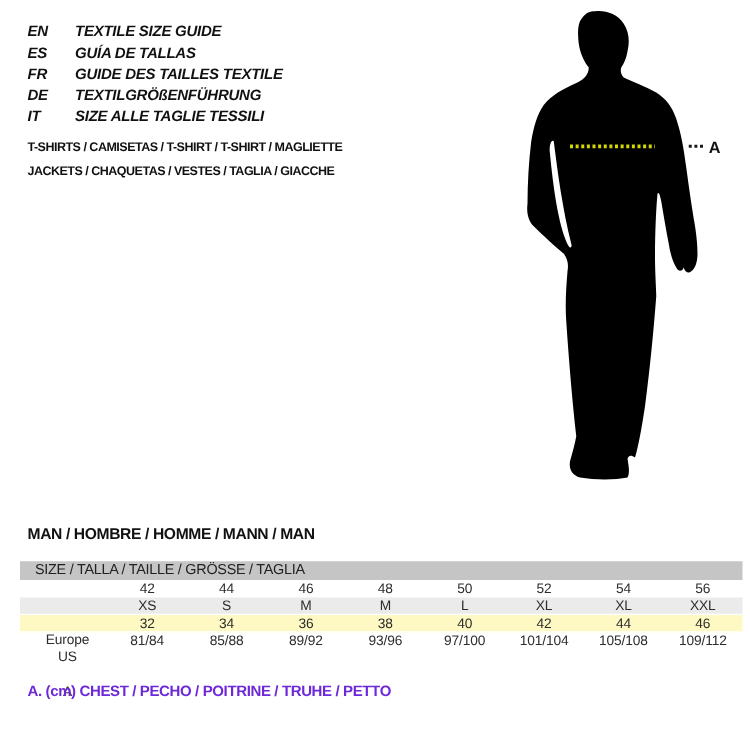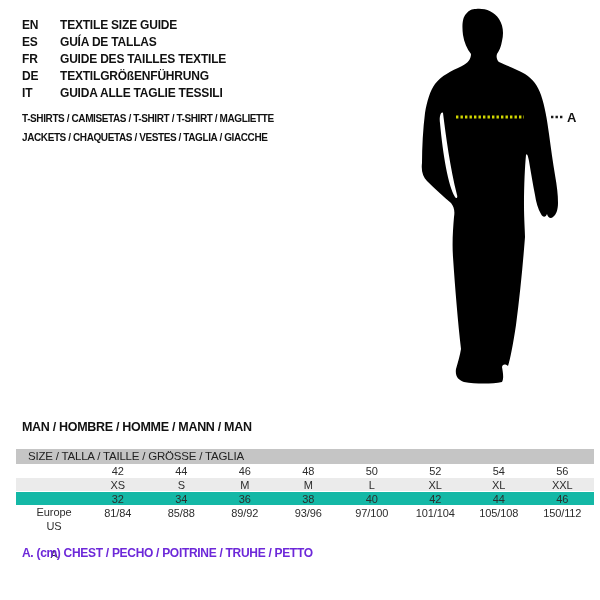--- a/index.html
+++ b/index.html
@@ -1,21 +1,21 @@
 <!DOCTYPE html>
 <html><head>
 <meta charset="utf-8">
 <style>
   html,body{margin:0;padding:0;}
   body{width:600px;height:600px;overflow:hidden;background:#fff;
        font-family:"Liberation Sans","DejaVu Sans",sans-serif;}
   #canvas{position:relative;width:600px;height:600px;background:#fff;}
 
   
-  .langs{position:absolute;left:22px;top:17px;}
+  .langs{position:absolute;left:22px;top:17px;font-style:italic;}
   .lang-row{display:flex;line-height:17px;font-size:12px;font-weight:bold;
             color:#111;letter-spacing:-0.2px;}
   .lang-code{width:38px;flex:0 0 38px;}
   .lang-label{white-space:nowrap;}
 
   
   .cats{position:absolute;left:22px;top:109px;}
   .cat-line{font-size:10px;font-weight:bold;color:#111;line-height:19px;
             letter-spacing:-0.4px;white-space:nowrap;}
 
@@ -57,21 +57,21 @@
       <div class="lang-row">
         <span class="lang-code">FR</span>
         <span class="lang-label">GUIDE DES TAILLES TEXTILE</span>
       </div>
       <div class="lang-row">
         <span class="lang-code">DE</span>
         <span class="lang-label">TEXTILGRÖßENFÜHRUNG</span>
       </div>
       <div class="lang-row">
         <span class="lang-code">IT</span>
-        <span class="lang-label">GUIDA ALLE TAGLIE TESSILI</span>
+        <span class="lang-label">SIZE ALLE TAGLIE TESSILI</span>
       </div>
     </div>
 
   <div class="cats">
       <div class="cat-line">T-SHIRTS / CAMISETAS / T-SHIRT / T-SHIRT / MAGLIETTE</div>
       <div class="cat-line">JACKETS / CHAQUETAS / VESTES / TAGLIA / GIACCHE</div>
     </div>
 
   <svg class="figure" viewBox="0 0 172 384" xmlns="http://www.w3.org/2000/svg">
     <path fill-rule="evenodd" d="M66,4 C74,3 84,6 89,14 C93,20 94,28 92,36 C91,42 89,46 87,49
@@ -118,40 +118,40 @@
           <div class="t-label">US</div>
           <div class="t-cell">XS</div>
           <div class="t-cell">S</div>
           <div class="t-cell">M</div>
           <div class="t-cell">M</div>
           <div class="t-cell">L</div>
           <div class="t-cell">XL</div>
           <div class="t-cell">XL</div>
           <div class="t-cell">XXL</div>
         </div>
-        <div class="t-row shaded" style="background: #14b8a6;">
+        <div class="t-row shaded" style="background: #fef9c3;">
           <div class="t-label"></div>
           <div class="t-cell">32</div>
           <div class="t-cell">34</div>
           <div class="t-cell">36</div>
           <div class="t-cell">38</div>
           <div class="t-cell">40</div>
           <div class="t-cell">42</div>
           <div class="t-cell">44</div>
           <div class="t-cell">46</div>
         </div>
         <div class="t-row">
           <div class="t-label">A</div>
           <div class="t-cell">81/84</div>
           <div class="t-cell">85/88</div>
           <div class="t-cell">89/92</div>
           <div class="t-cell">93/96</div>
           <div class="t-cell">97/100</div>
           <div class="t-cell">101/104</div>
           <div class="t-cell">105/108</div>
-          <div class="t-cell">150/112</div>
+          <div class="t-cell">109/112</div>
         </div>
       </div>
   </div>
 
   <div class="footnote">A. (cm) CHEST / PECHO / POITRINE / TRUHE / PETTO</div>
 
 </div>
 
 </body></html>

